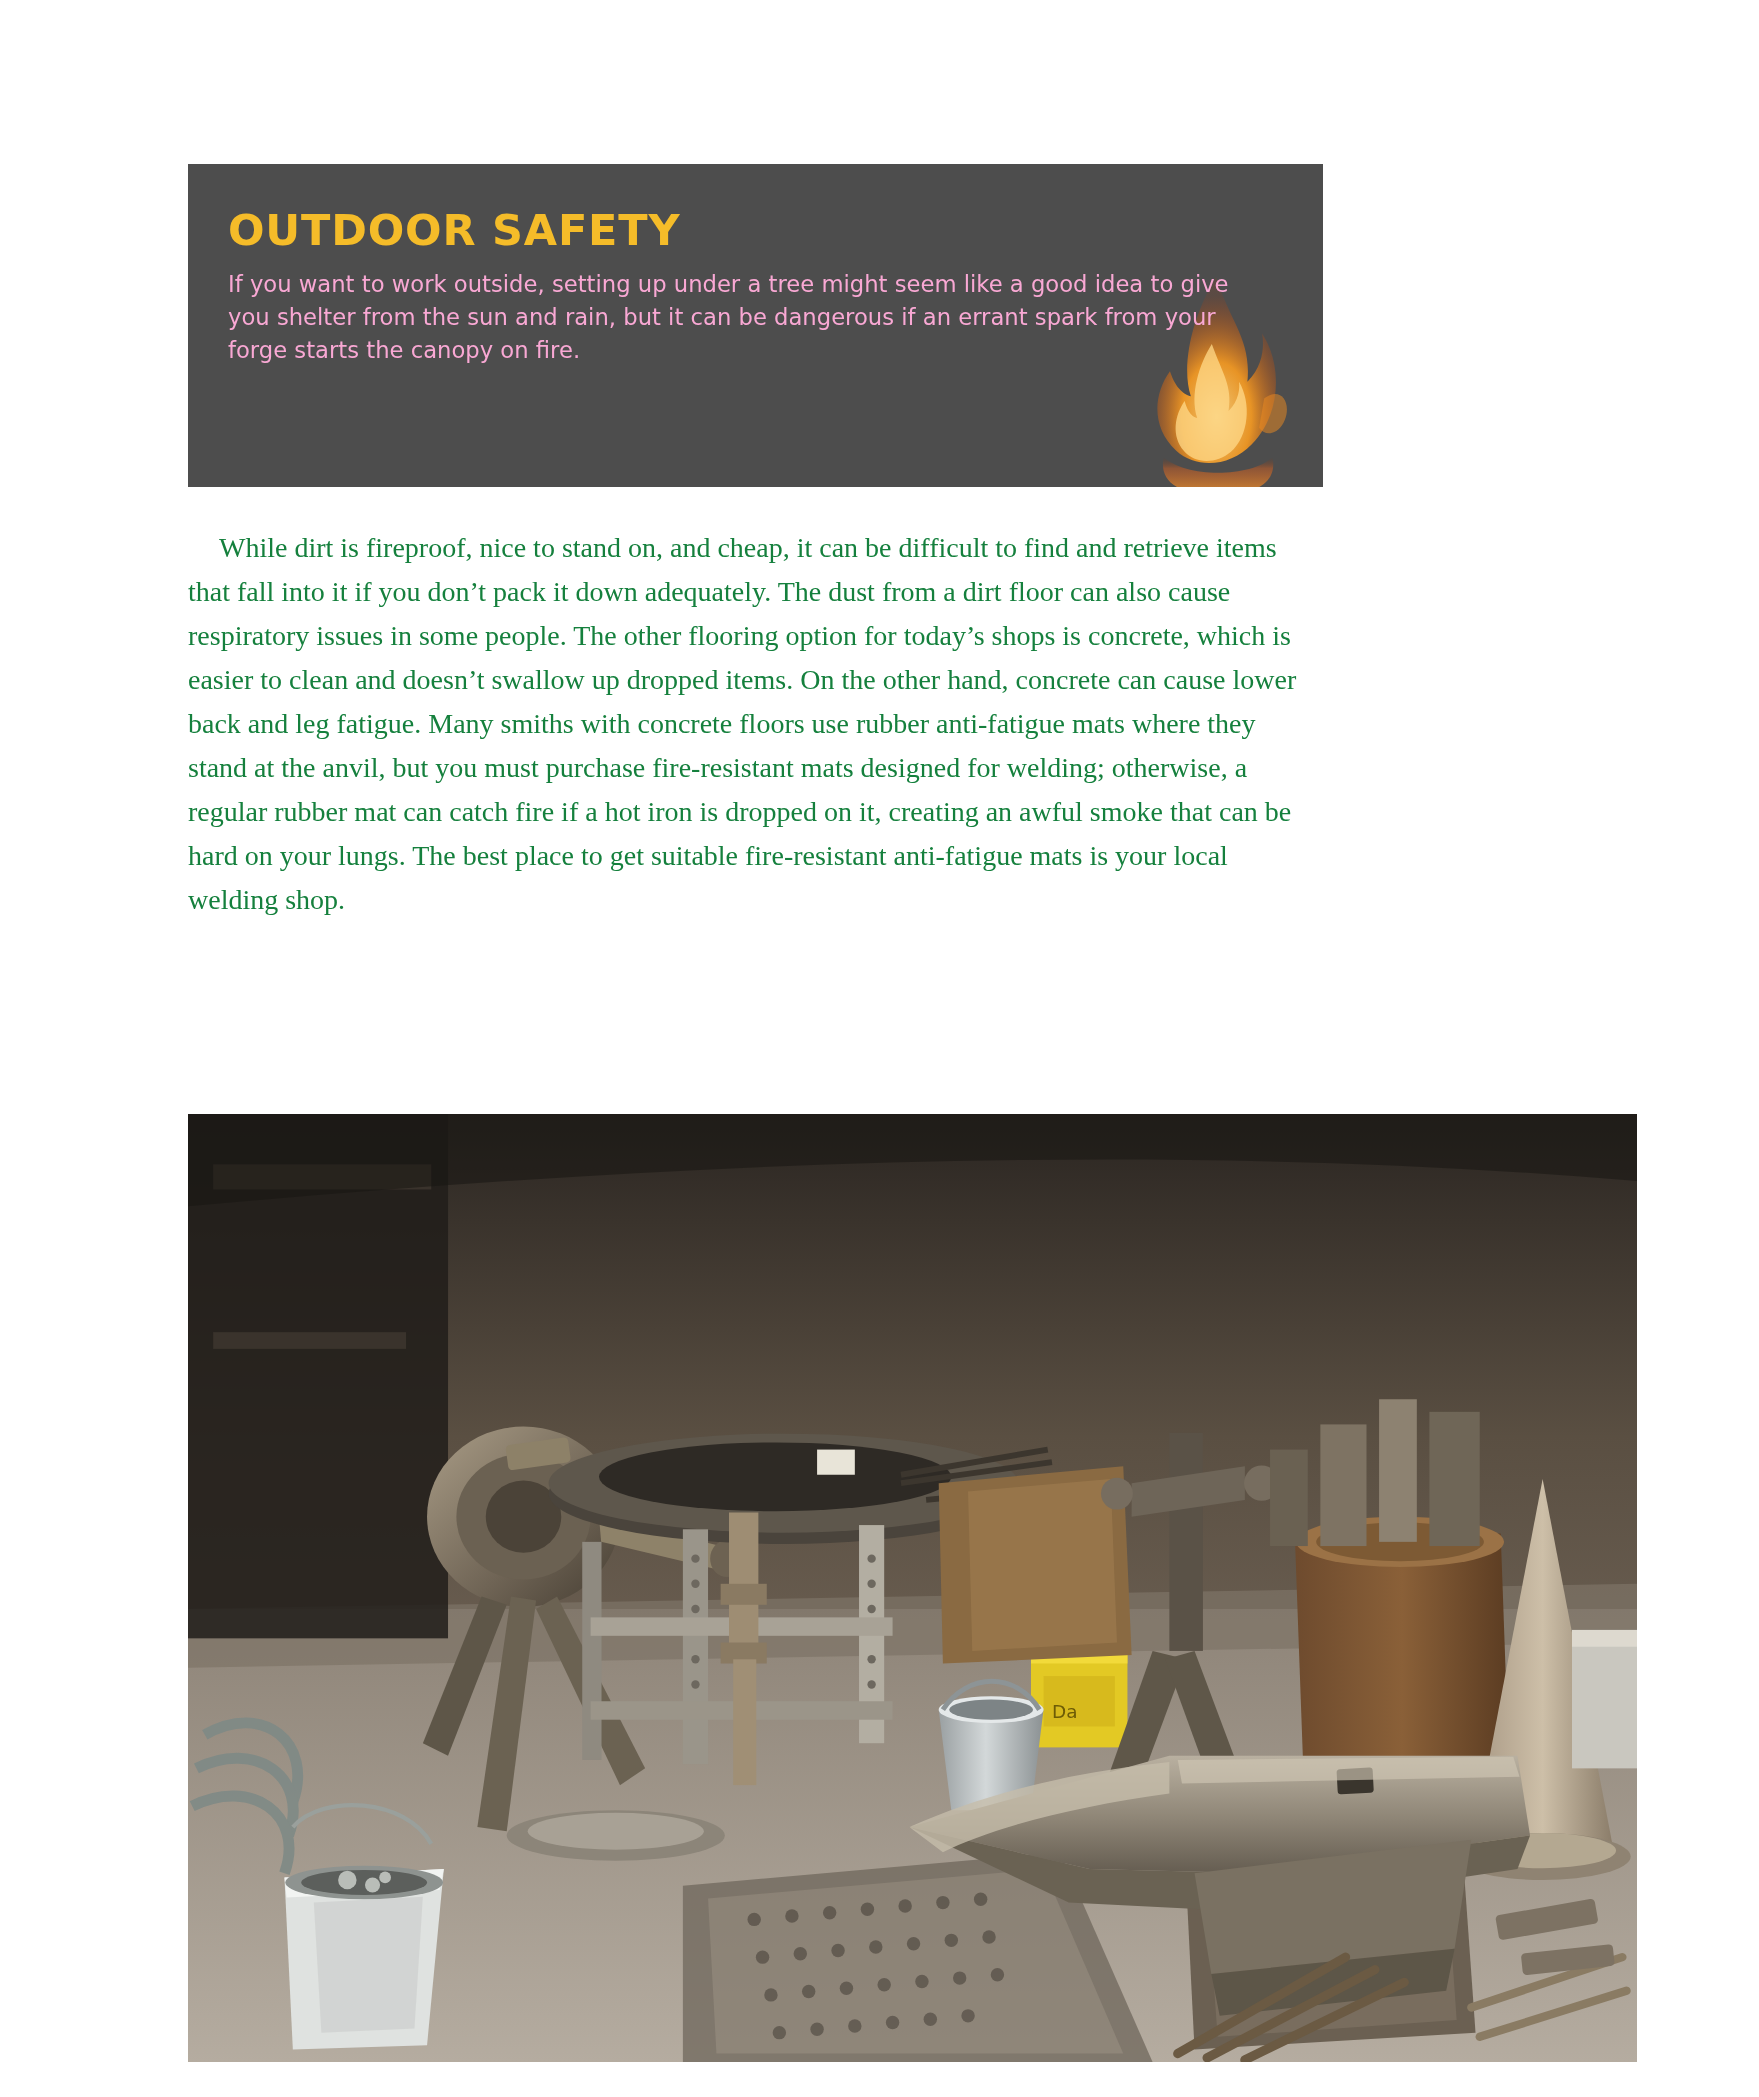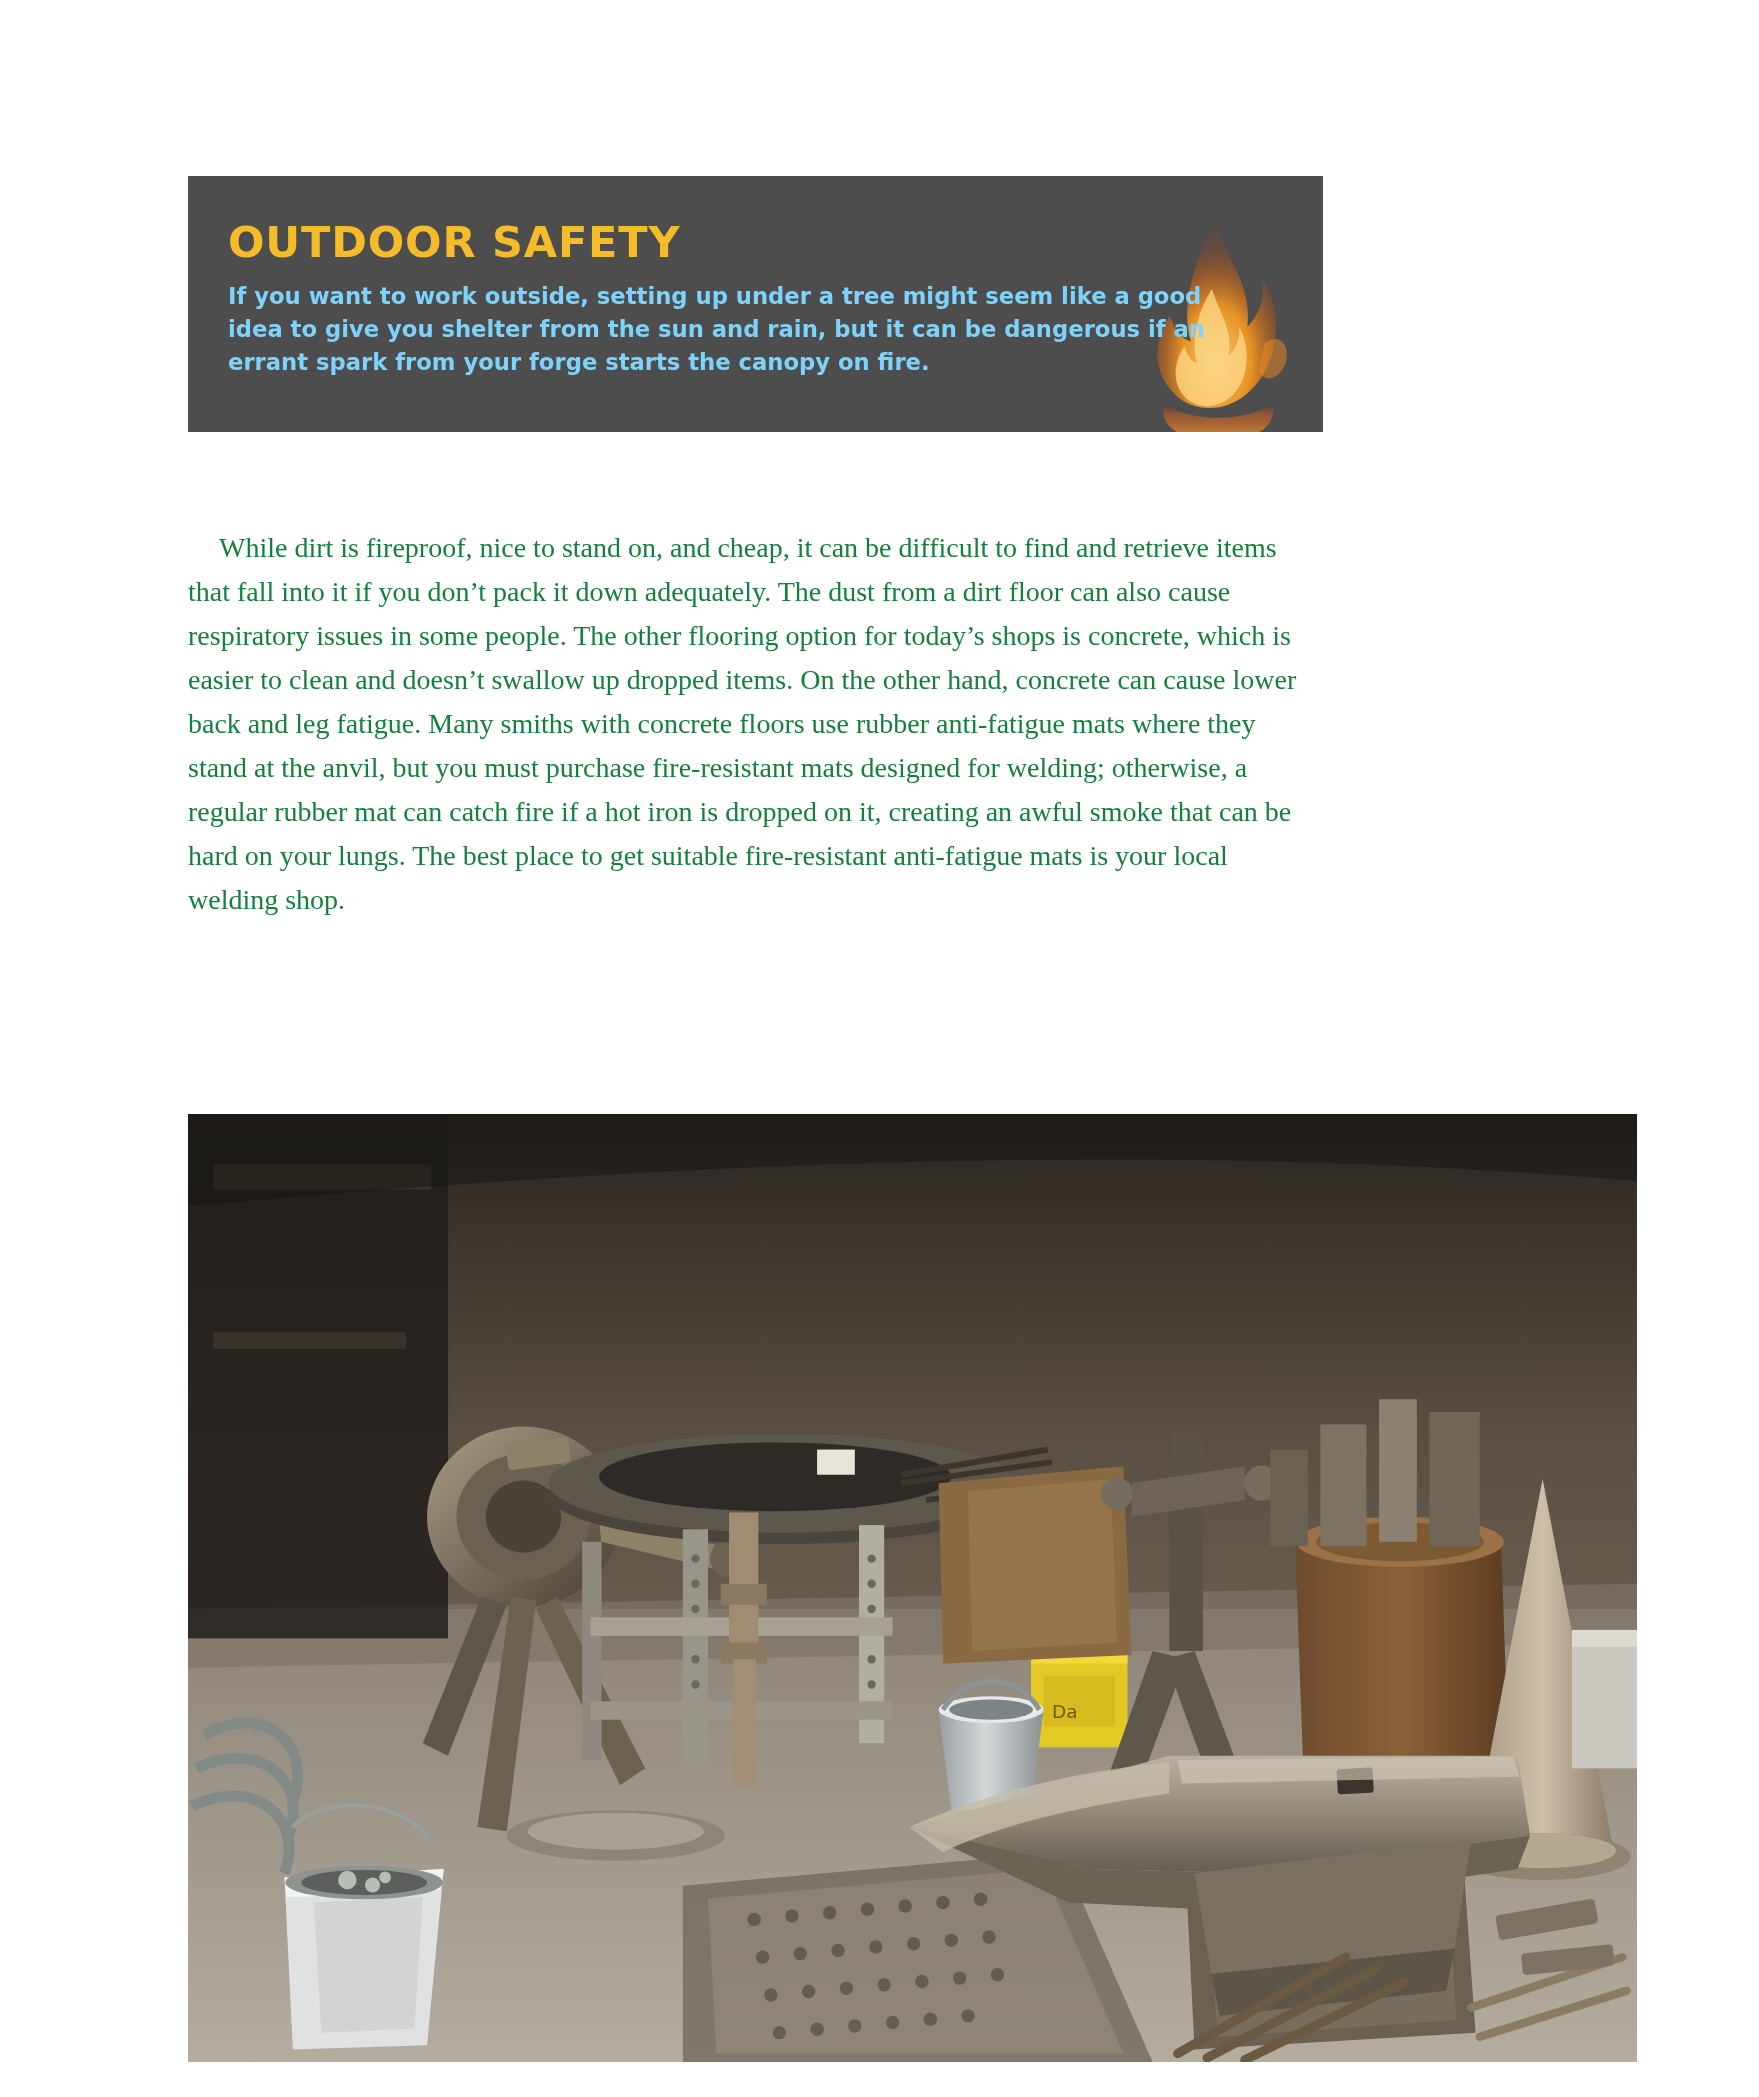--- a/index.html
+++ b/index.html
@@ -18,23 +18,23 @@
   .page {
     position: absolute;
     inset: 0;
     background: #ffffff;
   }
 
   
   .callout {
     position: absolute;
     left: 188px;
-    top: 176px;
+    top: 164px;
     width: 1135px;
-    height: 256px;
+    height: 323px;
     background: #4d4d4d;
     overflow: hidden;
   }
   .callout-flame {
     position: absolute;
     right: 17px;
     bottom: -8.4px;
     width: 180px;
     height: 235px;
     pointer-events: none;
@@ -50,24 +50,23 @@
     font-size: 43px;
     letter-spacing: 0.8px;
     color: #f5bc29;
     line-height: 1.0;
     margin: 0 0 16px 0;
   }
   .callout-body {
     font-family: "DejaVu Sans", sans-serif;
     font-size: 22.7px;
     line-height: 1.45;
-    color: #7dd3fc;
+    color: #f9a8d4;
     width: 1024px;
     margin: 0;
-    font-weight: bold;
   }
 
   
   .body-col {
     position: absolute;
     left: 188px;
     top: 526px;
     width: 1133px;
   }
   .body-col p {

